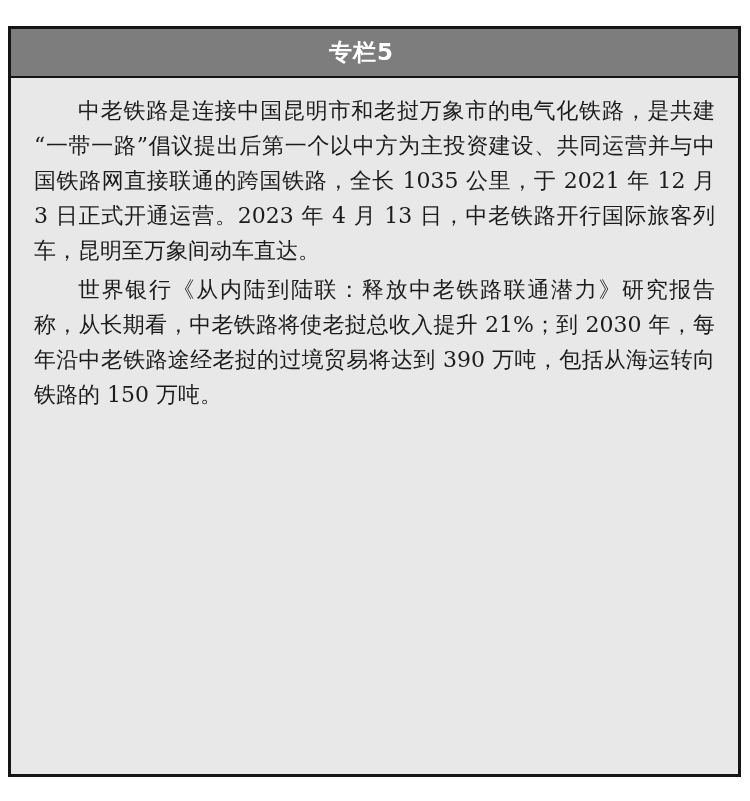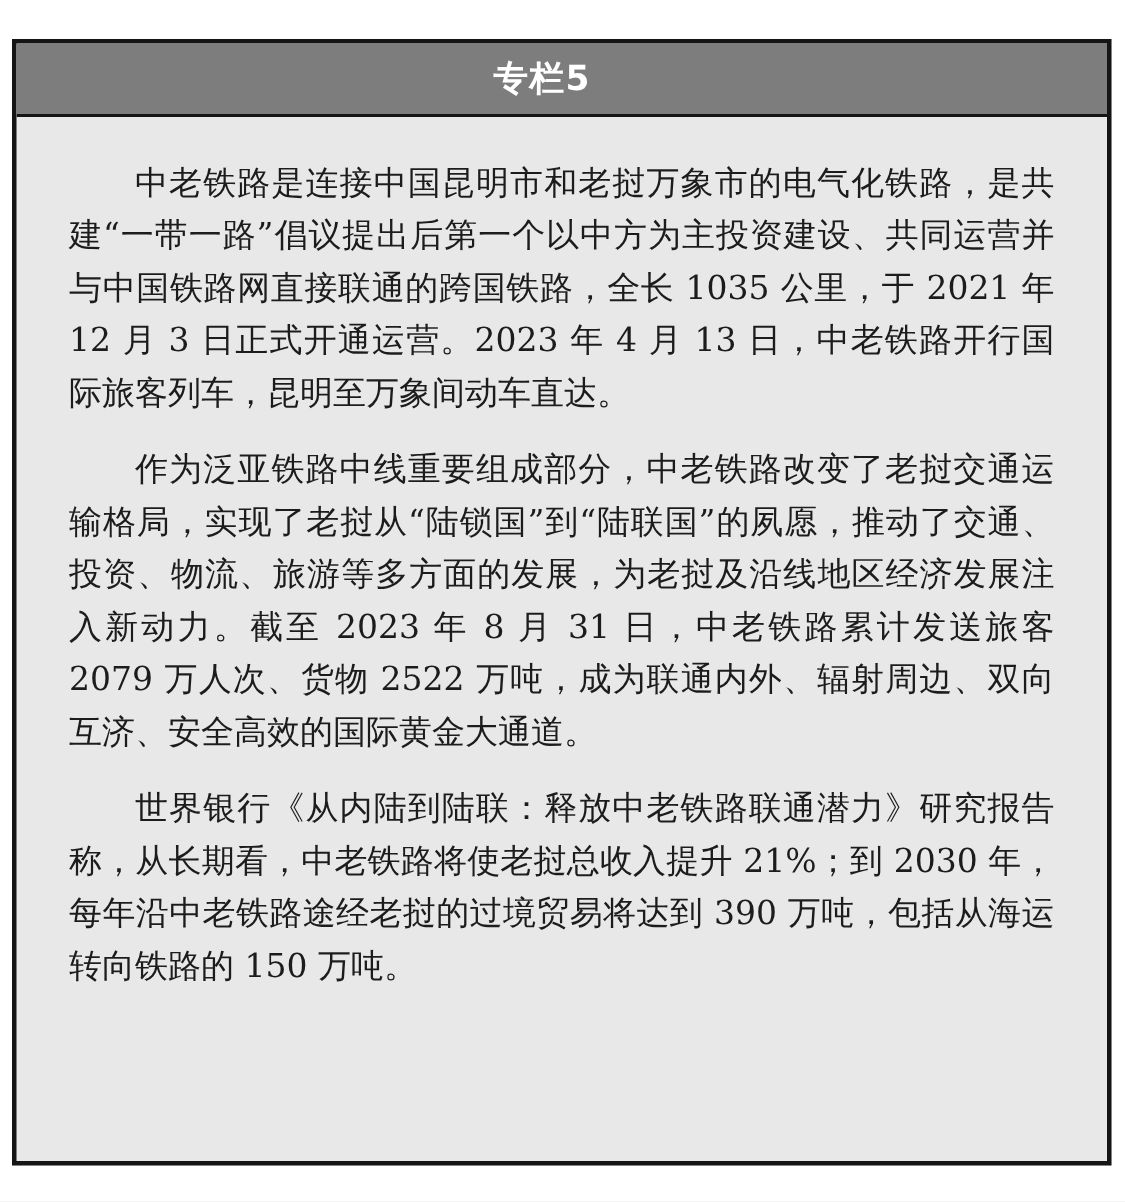--- a/index.html
+++ b/index.html
@@ -44,29 +44,28 @@
   }
   .box-body {
     box-sizing: border-box;
     padding: 11px 19px 10px 19px;
     color: var(--text-color, #1c1c1c);
     font-size: 22px;
     line-height: 35px;
     text-align: justify;
   }
   .box-body p {
-    margin: 16px;
+    margin: 4px;
     text-indent: 2em;
   }
 </style>
 </head>
 <body>
 
 <div class="column-box">
   <div class="box-header">
     <span class="header-label">专栏5</span>
   </div>
   <div class="box-body">
     <p>中老铁路是连接中国昆明市和老挝万象市的电气化铁路，是共建“一带一路”倡议提出后第一个以中方为主投资建设、共同运营并与中国铁路网直接联通的跨国铁路，全长 1035 公里，于 2021 年 12 月 3 日正式开通运营。2023 年 4 月 13 日，中老铁路开行国际旅客列车，昆明至万象间动车直达。</p>
-    <p>作为泛亚铁路中线重要组成部分，中老铁路改变了老挝交通运输格局，实现了老挝从“陆锁国”到“陆联国”的夙愿，推动了交通、投资、物流、旅游等多方面的发展，为老挝及沿线地区经济发展注入新动力。截至 2023 年 8 月 31 日，中老铁路累计发送旅客 2079 万人次、货物 2522 万吨，成为联通内外、辐射周边、双向互济、安全高效的国际黄金大通道。</p>
     <p>世界银行《从内陆到陆联：释放中老铁路联通潜力》研究报告称，从长期看，中老铁路将使老挝总收入提升 21%；到 2030 年，每年沿中老铁路途经老挝的过境贸易将达到 390 万吨，包括从海运转向铁路的 150 万吨。</p>
   </div>
 </div>
 
 </body></html>

